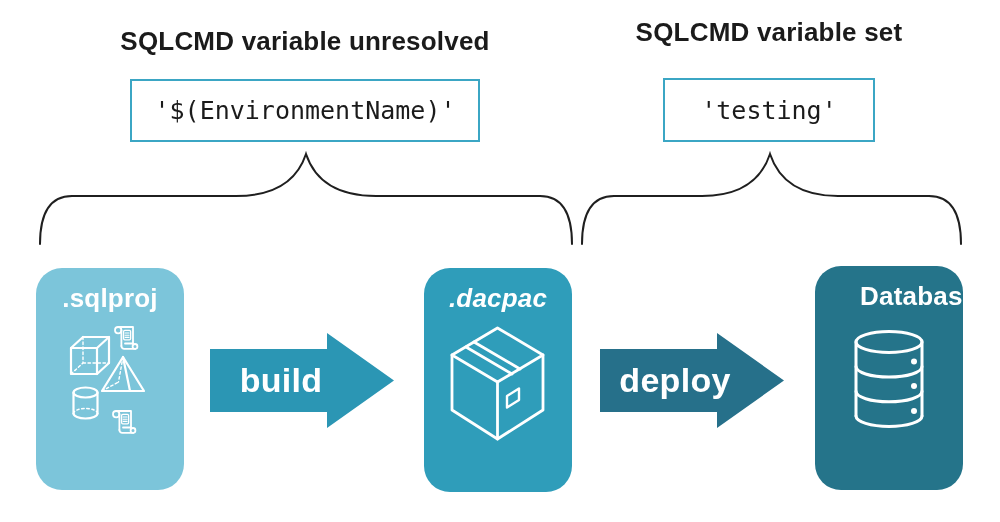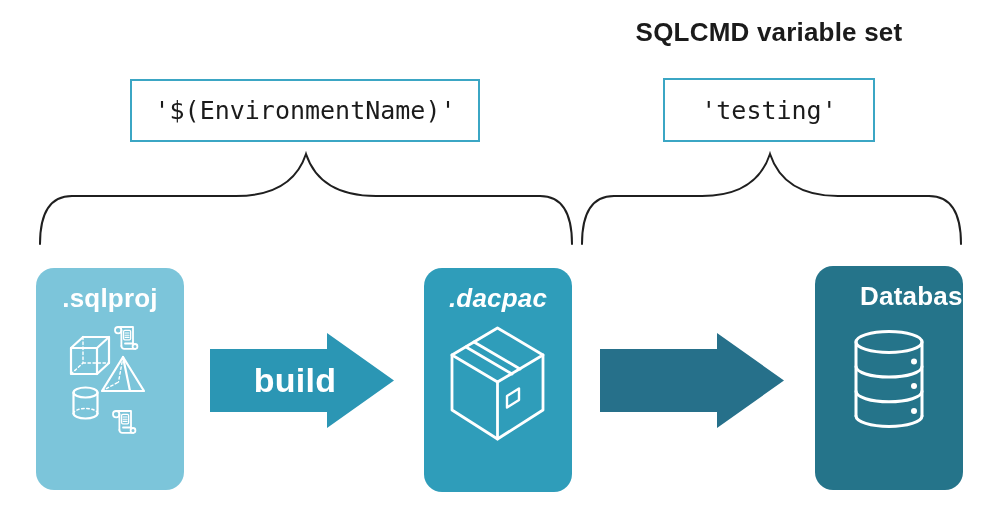--- a/index.html
+++ b/index.html
@@ -15,39 +15,40 @@
   .code-box{
     background:#fff;border:2px solid var(--code-box-border,#3ba6c4);
     display:flex;align-items:center;justify-content:center;box-sizing:border-box;
   }
   .code-text{
     font-family:"DejaVu Sans Mono", monospace;font-size:25px;color:var(--text-dark,#1b1b1b);
     white-space:pre;
   }
   .brace{stroke:var(--brace-stroke,#1f1f1f);stroke-width:2;fill:none;stroke-linecap:round;}
   .card{
-    border-radius:18px;box-sizing:border-box;text-align:center;
+    border-radius:26px;box-sizing:border-box;text-align:center;
   }
   .card-title{
     color:#fff;font-weight:bold;font-size:26px;padding-top:15px;letter-spacing:0.2px;
   }
   .card1{background:var(--node-sqlproj-bg,#7cc5da);}
   .card2{background:var(--node-dacpac-bg,#2f9dba);font-style:italic;}
   .card3{background:var(--node-database-bg,#25748a);padding-left:45px;}
   .arrow-label{
     display:flex;align-items:center;justify-content:center;
     color:#fff;font-weight:bold;font-size:34px;letter-spacing:0.3px;
   }
   .icon-stroke{stroke:var(--icon-stroke,#fff);fill:none;stroke-linecap:round;stroke-linejoin:round;}
 </style>
 </head>
 <body>
 
 <div class="stage">
 
+  <div class="abs heading" style="left:105px;top:26px;width:400px;">SQLCMD variable unresolved</div>
   <div class="abs heading" style="left:608px;top:17px;width:322px;">SQLCMD variable set</div>
 
   <div class="abs code-box" style="left:663px;top:78px;width:212px;height:64px;">
     <span class="code-text">'testing'</span>
   </div>
   <div class="abs code-box" style="left:130px;top:79px;width:350px;height:63px;">
     <span class="code-text">'$(EnvironmentName)'</span>
   </div>
 
   <svg class="abs" style="left:38px;top:150px;" width="536" height="98" viewBox="0 0 536 98">
@@ -101,38 +102,39 @@
         <path d="M19,17.5 H11"></path>
         <path d="M7.4,20 a2.9,2.9 0 0 0 2.9,2.9 H21.2"></path>
         <circle cx="21" cy="20.4" r="2.4"></circle>
       </g>
     </svg>
   </div>
 
   <svg class="abs" style="left:210px;top:331px;" width="185" height="99" viewBox="0 0 185 99">
     <polygon points="0,18 117,18 117,2 184,49.5 117,97 117,81 0,81" style="fill:var(--arrow-build,#2B96B4)"></polygon>
   </svg>
-  <div class="abs arrow-label" style="left:220px;top:331px;width:150px;height:99px;">build</div>
+  <div class="abs arrow-label" style="left:206px;top:331px;width:150px;height:99px;">build</div>
 
   <div class="abs card card2" style="left:424px;top:268px;width:148px;height:224px;">
     <div class="card-title">.dacpac</div>
     <svg class="abs" style="left:21px;top:56px;" width="105" height="123" viewBox="0 0 105 123">
       <g class="icon-stroke" stroke-width="2.8">
         <path d="M52.5,4 L7,31 L52.5,58 L98,31 Z"></path>
         <path d="M7,31 V86 L52.5,115 L98,86 V31"></path>
         <path d="M52.5,58 V115"></path>
         <path d="M29,18 L75,45 M21,23 L67,50"></path>
         <path d="M62,72 L74,64.5 L74,76 L62,83.5 Z" stroke-width="2.4"></path>
       </g>
     </svg>
   </div>
 
   <svg class="abs" style="left:600px;top:331px;" width="185" height="99" viewBox="0 0 185 99">
     <polygon points="0,18 117,18 117,2 184,49.5 117,97 117,81 0,81" style="fill:var(--arrow-deploy,#26708A)"></polygon>
   </svg>
+  <div class="abs arrow-label" style="left:600px;top:331px;width:150px;height:99px;">deploy</div>
 
   <div class="abs card card3" style="left:815px;top:266px;width:148px;height:224px;">
     <div class="card-title">Database</div>
     <svg class="abs" style="left:37px;top:64px;" width="74" height="98" viewBox="0 0 74 98">
       <g class="icon-stroke" stroke-width="3">
         <ellipse cx="37" cy="12" rx="33" ry="10.5"></ellipse>
         <path d="M4,12 V86 M70,12 V86"></path>
         <path d="M4,86 A33,10.5 0 0 0 70,86"></path>
         <path d="M4,36.6 A33,10.5 0 0 0 70,36.6"></path>
         <path d="M4,61.3 A33,10.5 0 0 0 70,61.3"></path>

